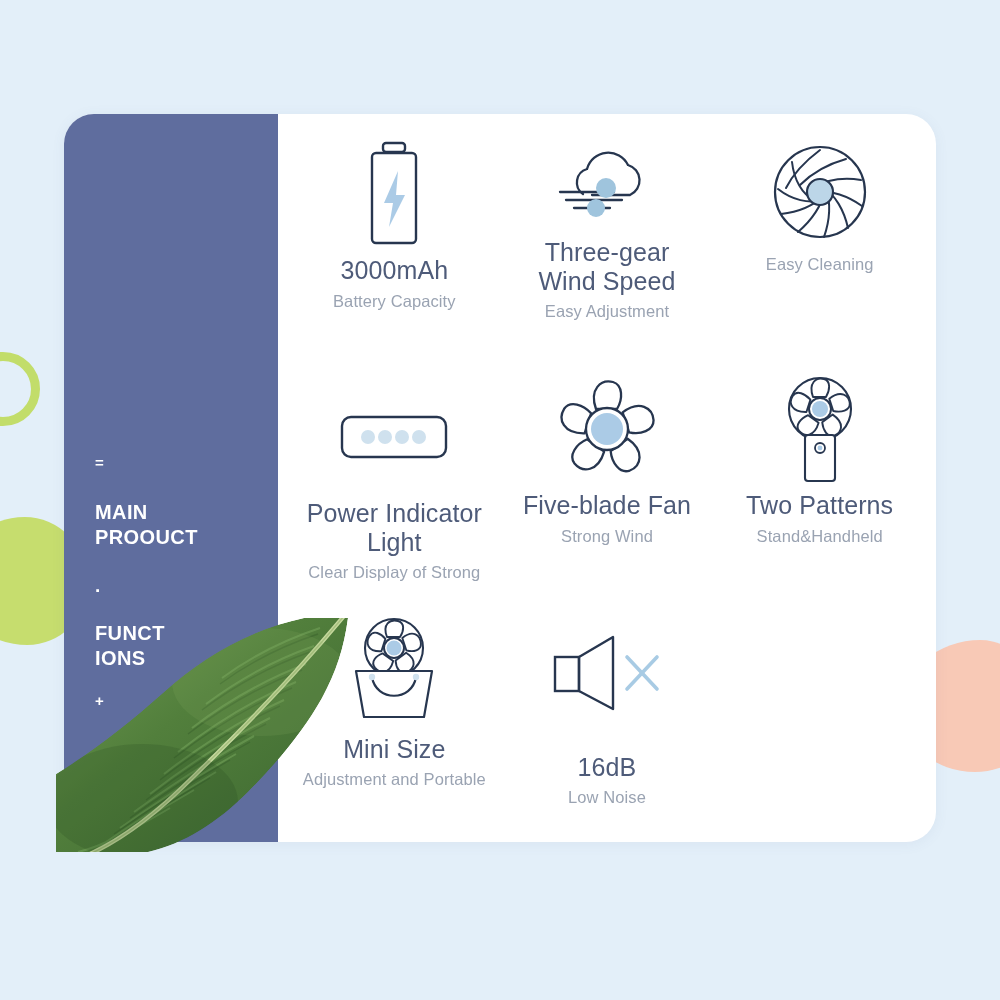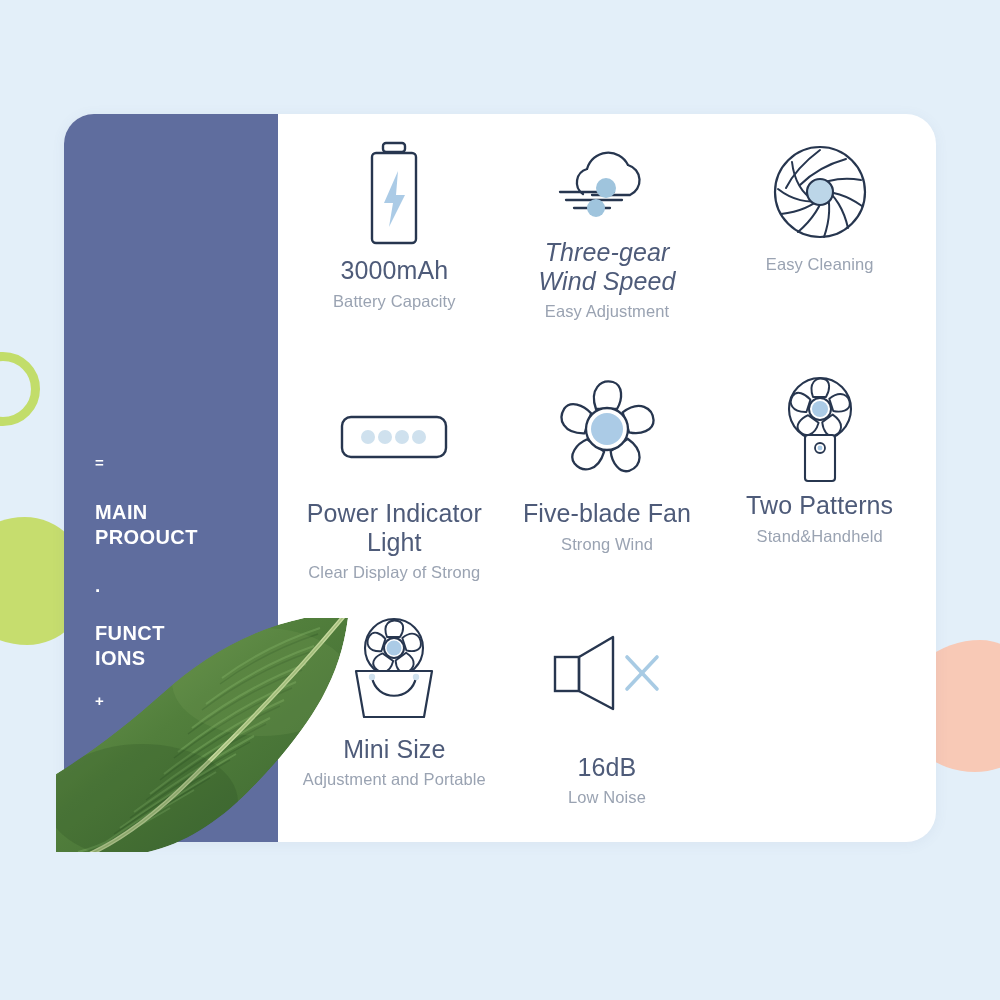--- a/index.html
+++ b/index.html
@@ -139,23 +139,23 @@
     margin-top: 7px;
     font-size: 16.5px;
     line-height: 1.2;
     color: #9aa3b2;
     letter-spacing: 0.1px;
   }
 
   
   .cell-0 .f-icon { margin-top: 2px; }
   .cell-2 .f-icon { margin-top: -6px; }
-  .cell-2 .f-title { margin-top: -4px; font-style: italic; }
+  .cell-2 .f-title { margin-top: -4px; }
   .cell-4 .f-icon { margin-top: 8px; }
-  .cell-5 .f-title { margin-top: 14px; }
+  .cell-5 .f-title { margin-top: 6px; }
   .cell-7 .f-title { margin-top: 12px; }
   .cell-8 .f-icon { margin-top: 6px; }
   .cell-8 .f-title { margin-top: 24px; }
 
   
   #leaf-overlay {
     position: absolute;
     left: 52px;
     top: 612px;
     width: 300px;

